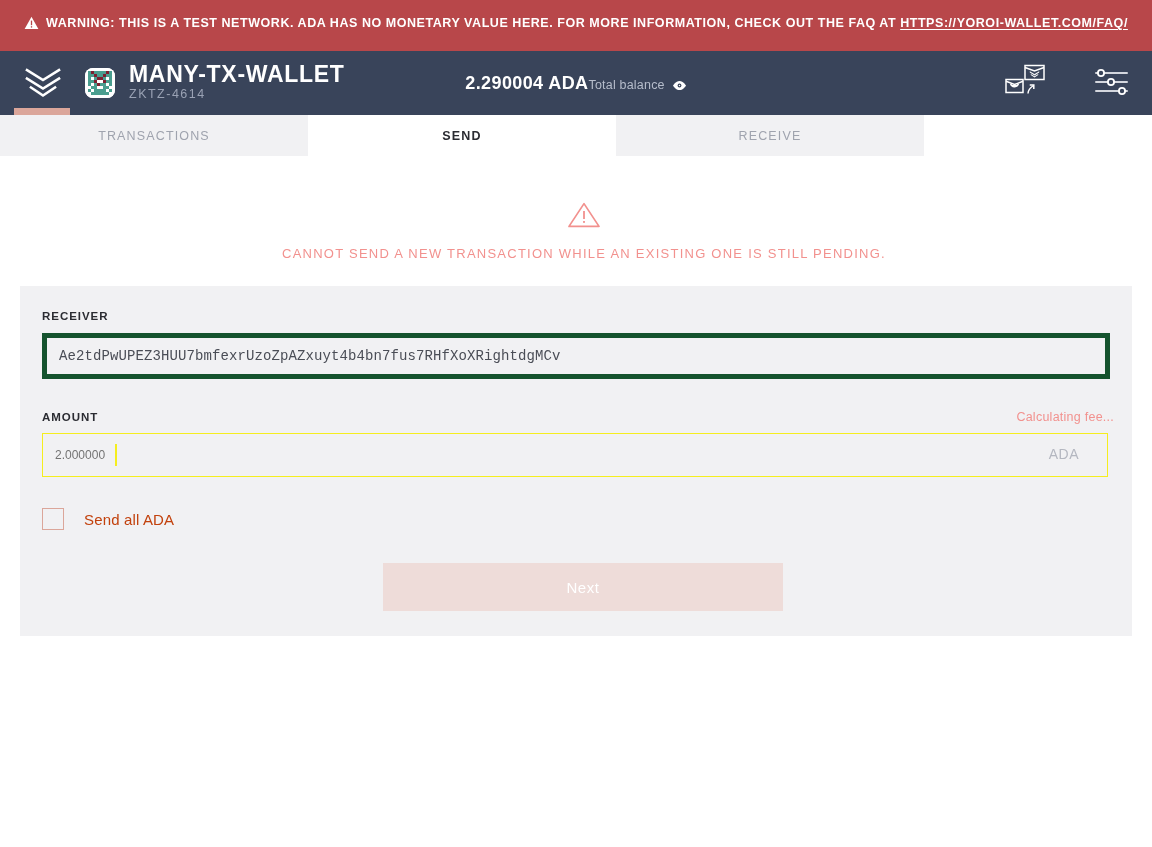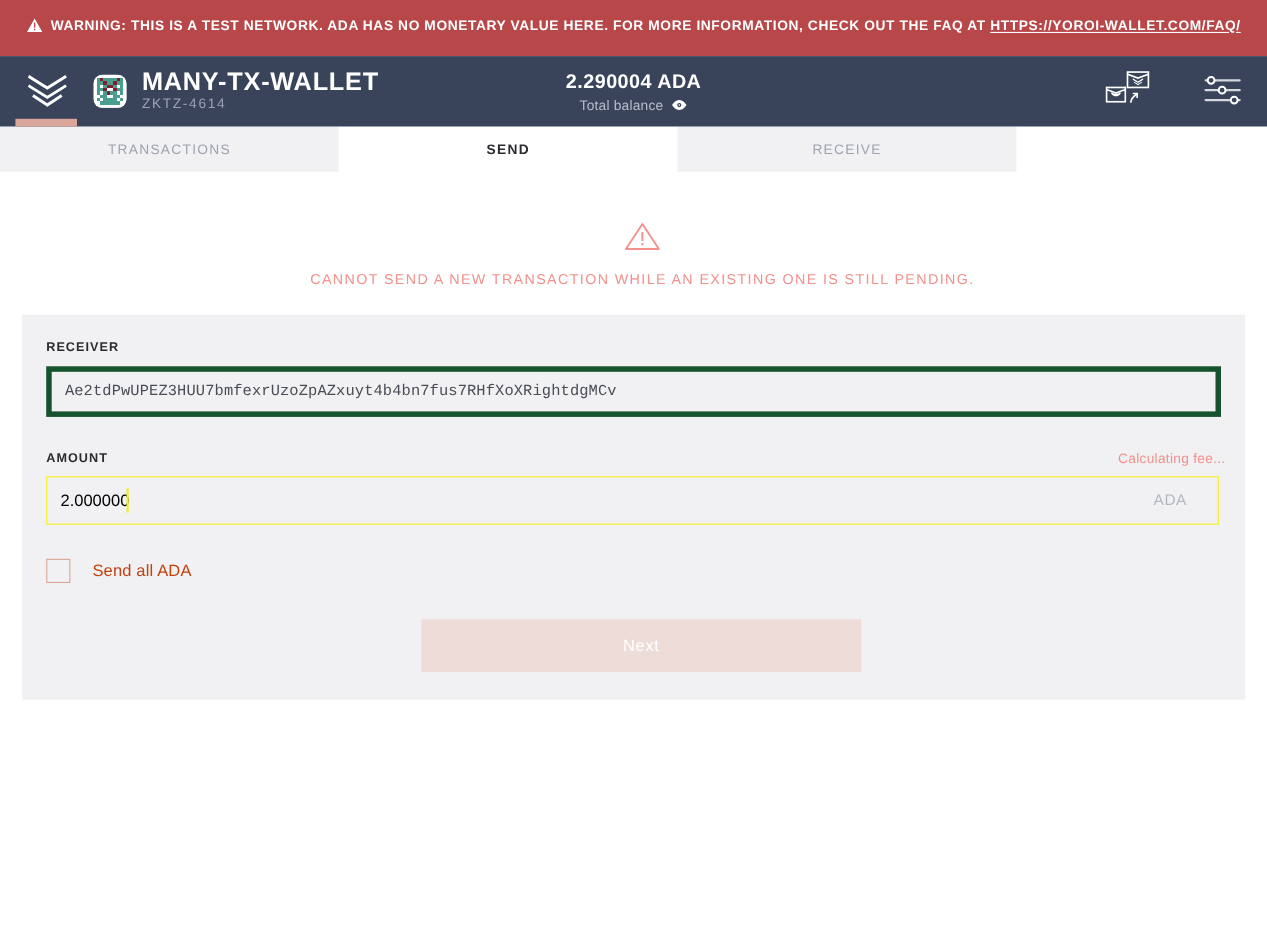--- a/index.html
+++ b/index.html
@@ -93,21 +93,20 @@
     line-height: 15px;
   }
 
   .balance-zone {
     position: absolute;
     left: 0;
     right: 0;
     top: 0;
     height: 64px;
     display: flex;
-    flex-direction: column;
     align-items: center;
     justify-content: center;
     pointer-events: none;
     text-align: right;
   }
   .balance-amount {
     color: #ffffff;
     font-size: 18px;
     font-weight: bold;
     letter-spacing: 0.4px;
@@ -253,23 +252,23 @@
     position: relative;
     margin-top: 9px;
     width: 1066px;
   }
   .amount-input {
     display: block;
     width: 100%;
     height: 44px;
     background: #f1f1f3;
     border: 1px solid #f5ee1e;
-    color: #000000;
+    color: #737373;
     font-family: "Liberation Sans", sans-serif;
-    font-size: 15px;
+    font-size: 12px;
     padding: 0 60px 0 12px;
     outline: none;
     caret-color: #f5ee1e;
   }
   .amount-caret {
     position: absolute;
     left: 73px;
     top: 11px;
     width: 2px;
     height: 22px;

